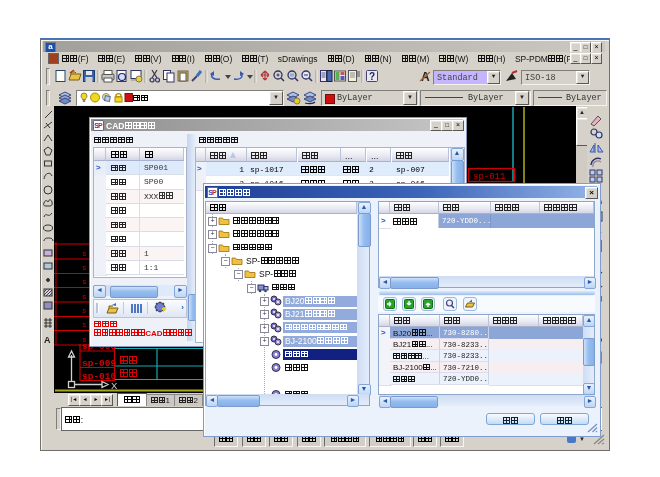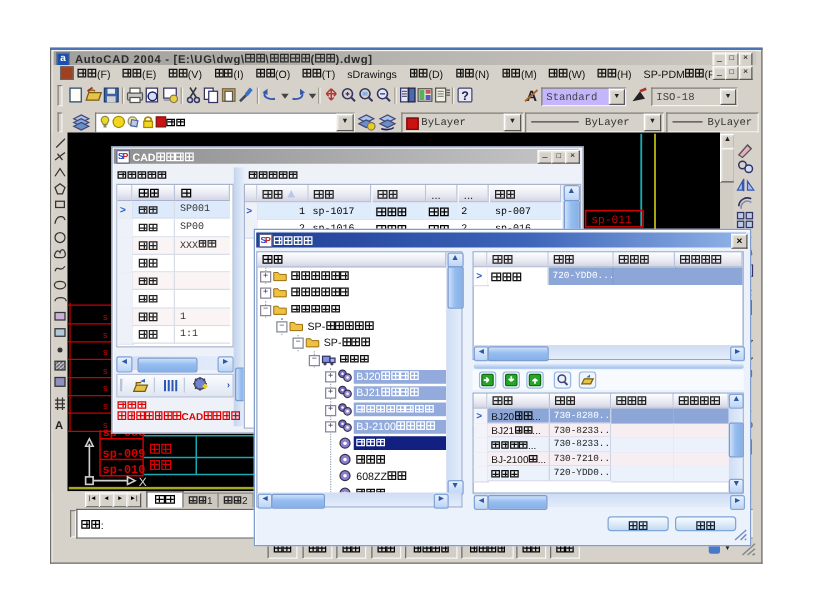--- a/index.html
+++ b/index.html
@@ -22,21 +22,20 @@
 .gridhead{background:linear-gradient(180deg,#fefefe,#e8e9f2 60%,#d3d5e4);border-right:1px solid #b9c2d8;border-bottom:1px solid #a8b2cc;box-sizing:border-box;}
 .cell{position:absolute;overflow:hidden;white-space:nowrap;}
 </style></head>
 <body>
 <div id="page">
 
  <div class="abs" id="mainwin" style="left:40px;top:38px;width:568px;height:410px;background:#d6d2ca;border:1px solid #716f6b;border-top:2px solid #4a74b4;box-shadow:inset 1px 1px 0 #f6f4f0;"></div>
 
  <div class="abs" style="left:43px;top:41px;width:562px;height:11px;background:linear-gradient(90deg,#a2a09c,#cbc8c2);"></div>
  <div class="abs" style="left:45px;top:42px;width:9px;height:9px;background:#1a50b0;border:1px solid #7a7a7a;color:#fff;font-size:8px;line-height:8px;font-weight:bold;text-align:center;">a</div>
- <div class="abs zh" style="left:60px;top:42px;font-size:9px;font-weight:bold;color:#2c2c2c;letter-spacing:.55px;">AutoCAD 2004 - [E:\UG\dwg\<span class="g"></span><span class="g"></span>\<span class="g"></span><span class="g"></span><span class="g"></span><span class="g"></span>(<span class="g"></span><span class="g"></span>).dwg]</div>
  <div class="abs btn3d" style="left:570px;top:42px;width:9px;height:9px;font-size:7px;line-height:7px;text-align:center;">_</div>
  <div class="abs btn3d" style="left:580px;top:42px;width:9px;height:9px;font-size:6px;line-height:8px;text-align:center;">□</div>
  <div class="abs btn3d" style="left:591px;top:42px;width:9px;height:9px;font-size:7px;line-height:8px;text-align:center;">×</div>
 
  <div class="abs" style="left:43px;top:52px;width:562px;height:12px;background:#d6d2ca;"></div>
  <div class="abs" style="left:48px;top:53px;width:9px;height:9px;background:#a04020;border:1px solid #666;"></div>
  <div class="abs zh" id="menubar" style="left:62px;top:53.5px;font-size:8.5px;color:#111;white-space:nowrap;word-spacing:7.2px;"><span class="g"></span><span class="g"></span>(F)  <span class="g"></span><span class="g"></span>(E)  <span class="g"></span><span class="g"></span>(V)  <span class="g"></span><span class="g"></span>(I)  <span class="g"></span><span class="g"></span>(O)  <span class="g"></span><span class="g"></span>(T)  sDrawings  <span class="g"></span><span class="g"></span>(D)  <span class="g"></span><span class="g"></span>(N)  <span class="g"></span><span class="g"></span>(M)  <span class="g"></span><span class="g"></span>(W)  <span class="g"></span><span class="g"></span>(H)  SP-PDM<span class="g"></span><span class="g"></span>(P)</div>
  <div class="abs btn3d" style="left:570px;top:53px;width:9px;height:9px;font-size:7px;line-height:7px;text-align:center;">_</div>
  <div class="abs btn3d" style="left:580px;top:53px;width:9px;height:9px;font-size:6px;line-height:8px;text-align:center;">□</div>
  <div class="abs btn3d" style="left:591px;top:53px;width:9px;height:9px;font-size:7px;line-height:8px;text-align:center;">×</div>
@@ -648,27 +647,20 @@
           </svg></span>
         <span class="abs zh" style="left: 77px; top: 1.5px; padding: 0px 2px 1px; white-space: nowrap; background: rgb(18, 32, 130); color: rgb(255, 255, 255); right: 0px;"><span class="g"></span><span class="g"></span><span class="g"></span></span>
       </div>
       <div class="abs" style="left: 0px; top: 146.85px; width: 151px; height: 13.35px;">
         <span style="position: absolute; left: 64px; top: 1px; width: 12px; height: 11px;"><svg width="12" height="11" viewBox="0 0 12 11">
             <circle cx="6" cy="5.5" r="4" fill="#8a7ed2" stroke="#334"></circle>
             <circle cx="6" cy="5.5" r="1.4" fill="#fff"></circle>
           </svg></span>
         <span class="abs zh" style="left: 77px; top: 1.5px; padding: 0px 2px 1px; white-space: nowrap; color: rgb(17, 17, 17);"><span class="g"></span><span class="g"></span><span class="g"></span></span>
       </div>
-      <div class="abs" style="left: 0px; top: 160.2px; width: 151px; height: 13.35px;">
-        <span style="position: absolute; left: 64px; top: 1px; width: 12px; height: 11px;"><svg width="12" height="11" viewBox="0 0 12 11">
-            <circle cx="6" cy="5.5" r="4" fill="#8a7ed2" stroke="#334"></circle>
-            <circle cx="6" cy="5.5" r="1.4" fill="#fff"></circle>
-          </svg></span>
-        <span class="abs zh" style="left: 77px; top: 1.5px; padding: 0px 2px 1px; white-space: nowrap; color: rgb(17, 17, 17);">608ZZ<span class="g"></span><span class="g"></span></span>
-      </div>
       <div class="abs" style="left: 0px; top: 173.55px; width: 151px; height: 13.35px;">
         <span style="position: absolute; left: 64px; top: 1px; width: 12px; height: 11px;"><svg width="12" height="11" viewBox="0 0 12 11">
             <circle cx="6" cy="5.5" r="4" fill="#8a7ed2" stroke="#334"></circle>
             <circle cx="6" cy="5.5" r="1.4" fill="#fff"></circle>
           </svg></span>
         <span class="abs zh" style="left: 77px; top: 1.5px; padding: 0px 2px 1px; white-space: nowrap; color: rgb(17, 17, 17);"><span class="g"></span><span class="g"></span><span class="g"></span></span>
       </div>
     </div>
 
  <div class="abs xpsb" style="left:357px;top:202px;width:12px;height:192px;"></div>

